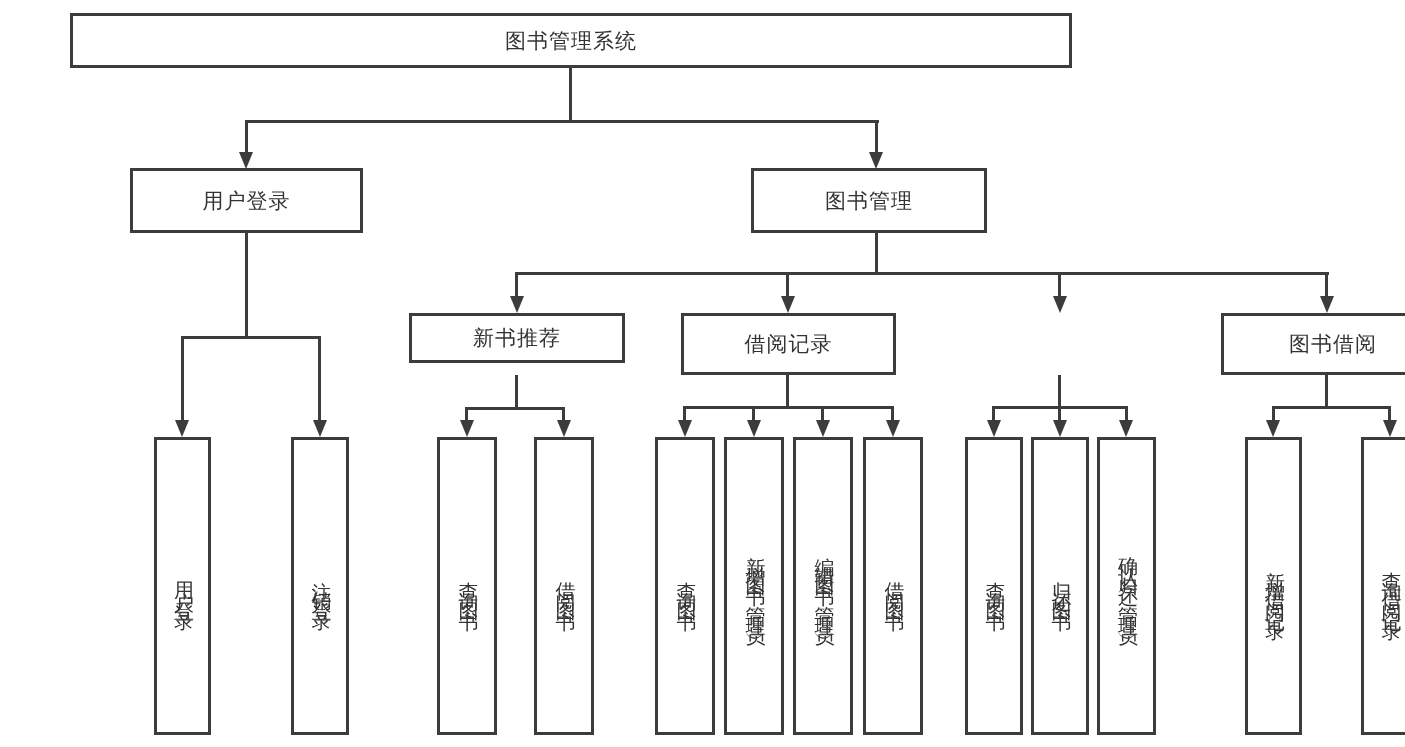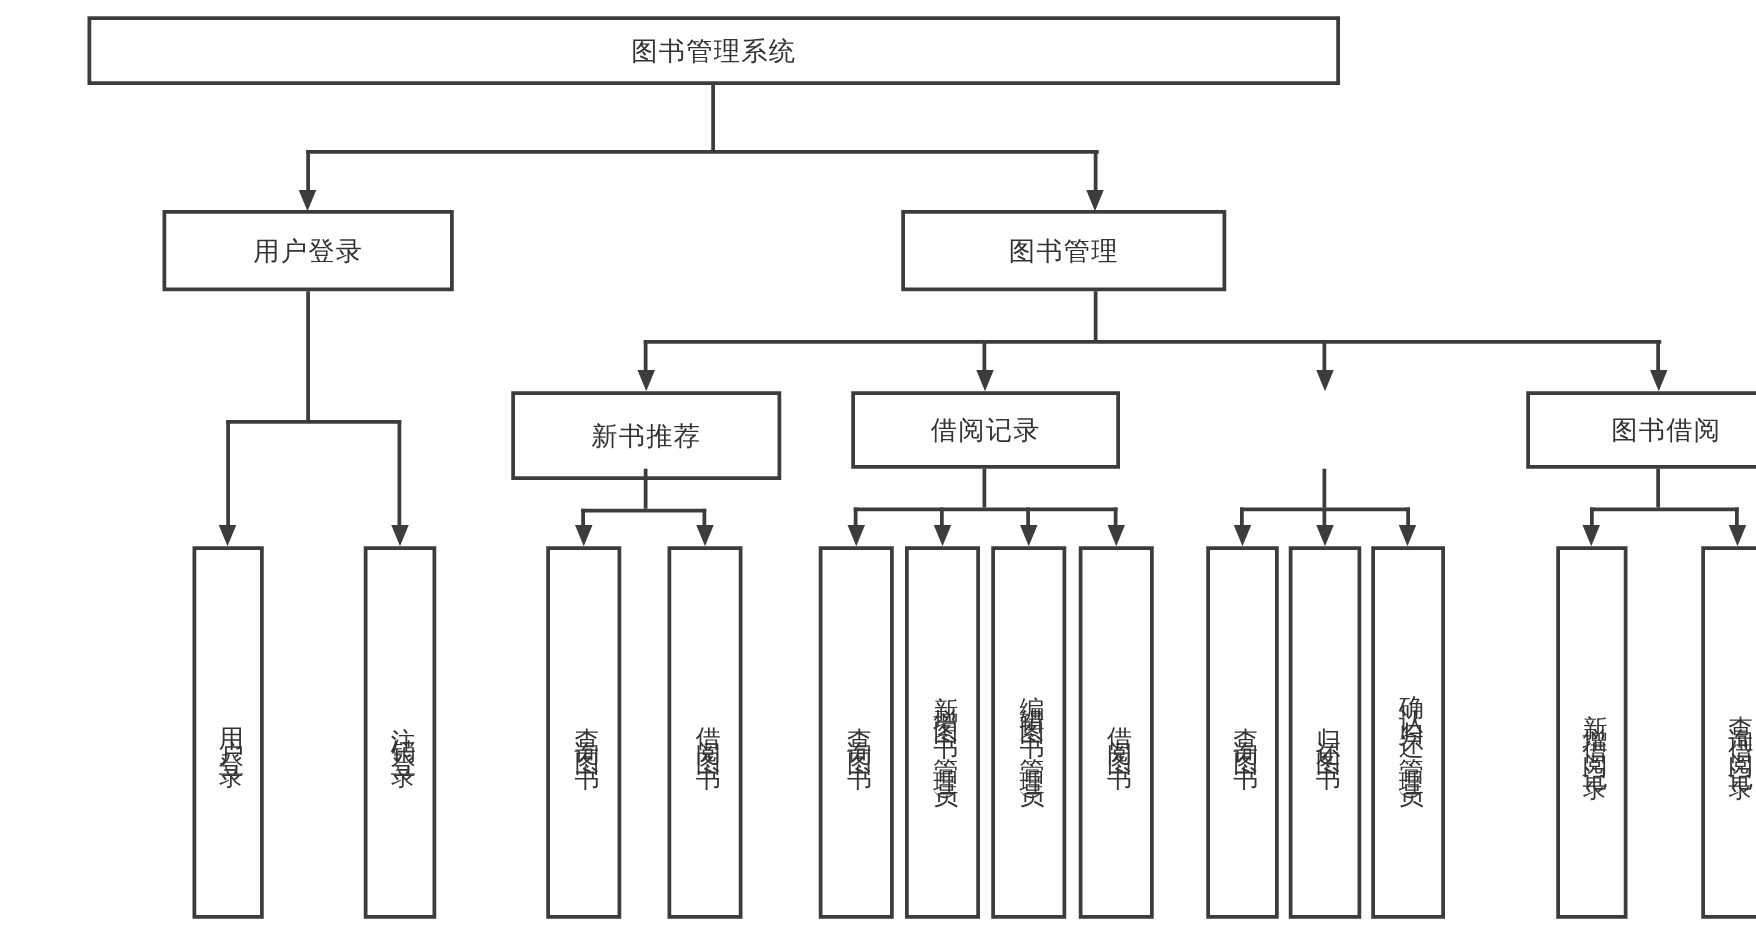--- a/index.html
+++ b/index.html
@@ -41,21 +41,21 @@
   <div class="vline" style="left:521px;top:68px;height:52px"></div>
   <div class="hline" style="left:197px;top:120px;width:634px"></div>
   <div class="vline" style="left:197px;top:120px;height:33px"></div>
   <div class="arrow" style="left:191px;top:152px"></div>
   <div class="vline" style="left:827px;top:120px;height:33px"></div>
   <div class="arrow" style="left:821px;top:152px"></div>
 
   <div class="box hbox" style="left:82px;top:168px;width:233px;height:65px">
     <span>用户登录</span>
   </div>
-  <div class="box hbox" style="left:673px;top:168px;width:260px;height:65px">
+  <div class="box hbox" style="left:703px;top:168px;width:236px;height:65px">
     <span>图书管理</span>
   </div>
 
   <div class="vline" style="left:197px;top:233px;height:103px"></div>
   <div class="hline" style="left:133px;top:336px;width:140px"></div>
   <div class="vline" style="left:133px;top:336px;height:84px"></div>
   <div class="arrow" style="left:127px;top:420px"></div>
   <div class="vline" style="left:270px;top:336px;height:84px"></div>
   <div class="arrow" style="left:265px;top:420px"></div>
 
@@ -63,21 +63,21 @@
   <div class="hline" style="left:467px;top:272px;width:814px"></div>
   <div class="vline" style="left:467px;top:272px;height:25px"></div>
   <div class="arrow" style="left:462px;top:296px"></div>
   <div class="vline" style="left:738px;top:272px;height:25px"></div>
   <div class="arrow" style="left:733px;top:296px"></div>
   <div class="vline" style="left:1010px;top:272px;height:25px"></div>
   <div class="arrow" style="left:1005px;top:296px"></div>
   <div class="vline" style="left:1277px;top:272px;height:25px"></div>
   <div class="arrow" style="left:1272px;top:296px"></div>
 
-  <div class="box hbox" style="left:361px;top:313px;width:216px;height:71px">
+  <div class="box hbox" style="left:361px;top:313px;width:216px;height:50px">
     <span>新书推荐</span>
   </div>
   <div class="box hbox" style="left:633px;top:313px;width:215px;height:62px">
     <span>借阅记录</span>
   </div>
   <div class="box hbox" style="left:1173px;top:313px;width:224px;height:62px">
     <span>图书借阅</span>
   </div>
 
   <div class="vline" style="left:467px;top:375px;height:32px"></div>

